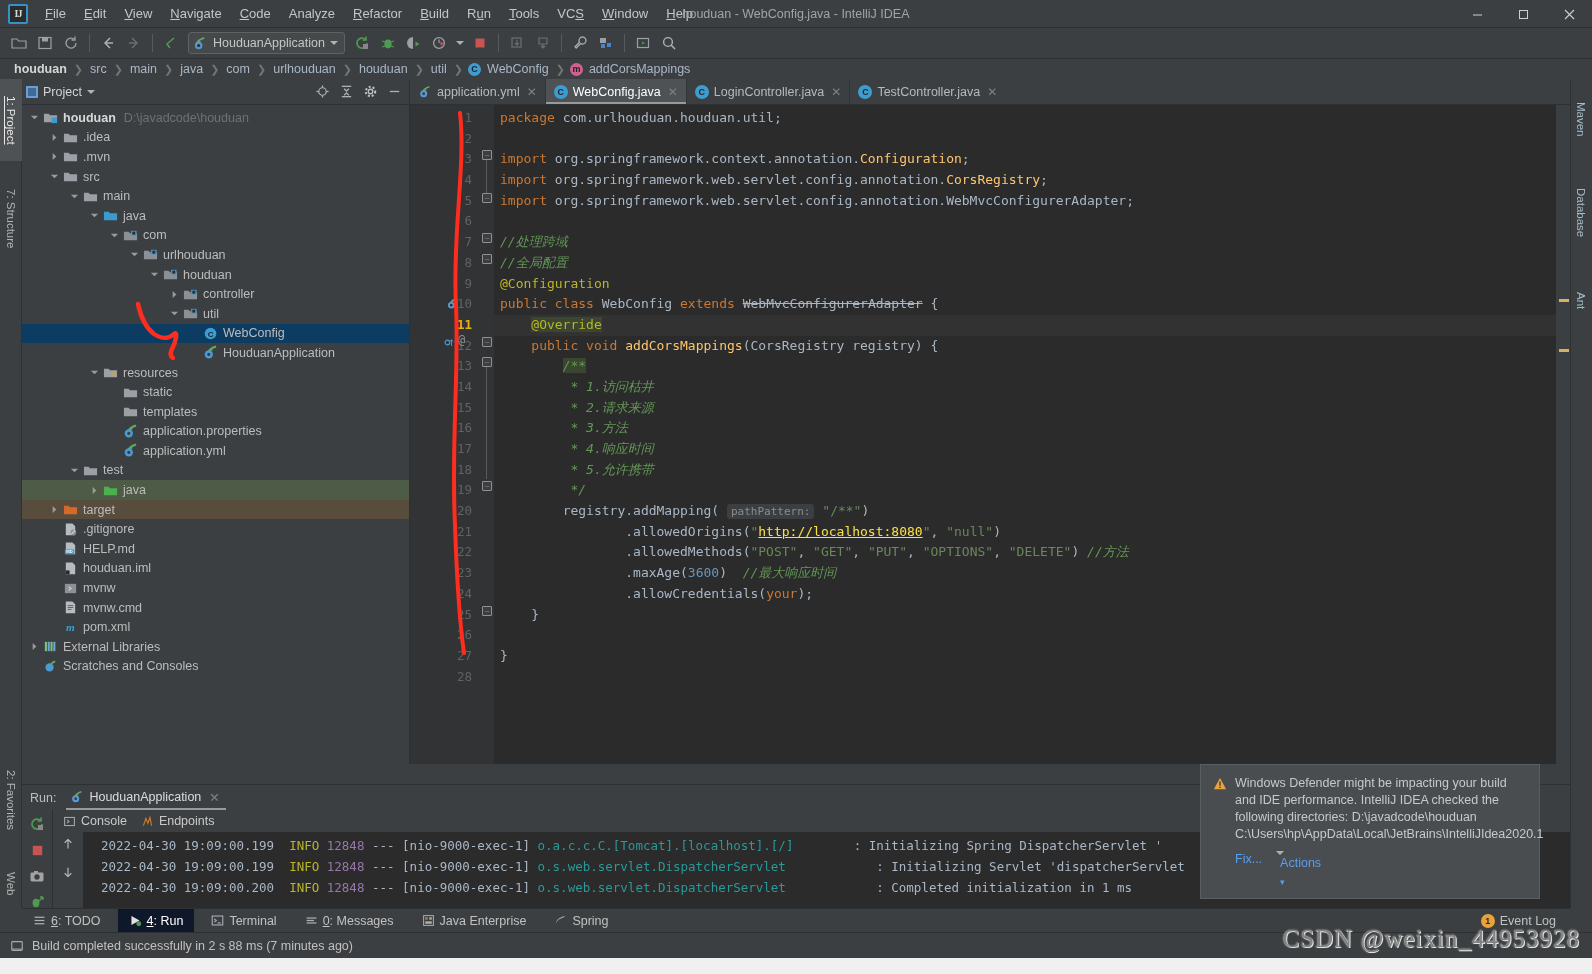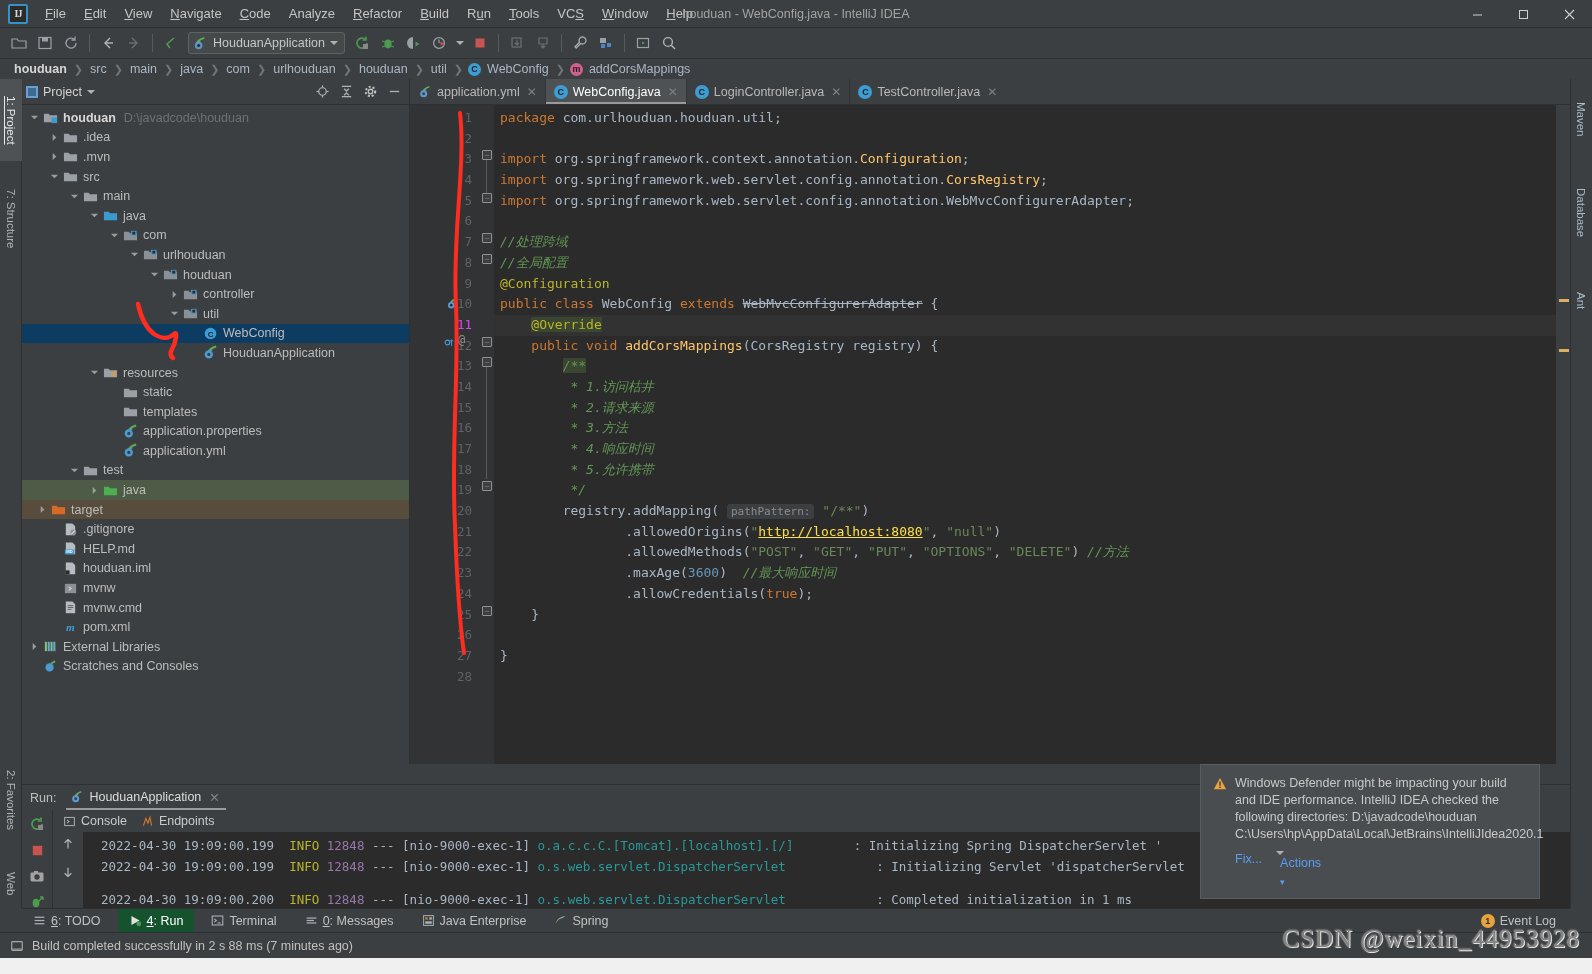--- a/index.html
+++ b/index.html
@@ -156,21 +156,21 @@
 
   .code-wrap{ flex:1; display:flex; position:relative; overflow:hidden; background:#2b2b2b; }
   .gutter{
     width:70px; background:#313335; flex:0 0 70px; position:relative;
     padding-top:3px;
   }
   .gutter .ln{
     height:20.7px; line-height:20.7px; text-align:right; padding-right:8px;
     color:#606366; font-family:"DejaVu Sans Mono", monospace; font-size:12.5px;
   }
-  .gutter .ln.cur{ color:#d946ef; }
+  .gutter .ln.cur{ color:#eab308;font-weight:bold; }
   .foldcol{ width:14px; background:#313335; flex:0 0 14px; padding-top:3px; position:relative;}
   .foldmark{ position:absolute; left:2px; width:10px; height:10px;
              border:1px solid #8f9194; color:#8f9194; font-size:8px; line-height:8px;
              text-align:center; border-radius:1px; background:#3c3f41;}
   .foldline{ position:absolute; left:6px; width:1px; background:#5a5d5f; }
 
   .code{
     flex:1; position:relative; background:#2b2b2b; padding-top:3px;
     font-family:"DejaVu Sans Mono", monospace; font-size:13px;
     overflow:hidden;
@@ -255,21 +255,21 @@
   .nlink.caret:after{ content:" ▾"; font-size:9px; }
 
   
   .tool-tabbar{
     position:absolute; left:22px; top:908px; width:1548px; height:24px;
     background:#3c3f41; display:flex; align-items:center; gap:6px;
     border-top:1px solid #2e3133;
   }
   .ttab{ display:flex; align-items:center; gap:5px; padding:3px 11px; font-size:12.5px;
          color:#c1c1c1; height:24px; }
-  .ttab.active{ background:#14532d; color:#ffffff; }
+  .ttab.active{ background:#0f172a; color:#ffffff; }
   .ttab .u{ text-decoration:underline; }
   .eventlog{ margin-left:auto; display:flex; align-items:center; gap:5px;
              padding-right:14px; font-size:12.5px; color:#c1c1c1;}
   .badge{ width:14px;height:14px;border-radius:50%;background:#e8a33d;color:#2b2b2b;
           font-size:9px; display:flex;align-items:center;justify-content:center;font-weight:bold;}
   .statusbar{
     position:absolute; left:0; top:932px; width:1592px; height:26px;
     background:#3c3f41; display:flex; align-items:center; padding-left:8px;
     font-size:12.5px; color:#c0c0c0; border-top:1px solid #2e3133;
   }
@@ -792,21 +792,21 @@
               <path d="M3 1l4 4-4 4z" fill="#9b9b9b"></path>
             </svg>
           </span>
           <span class="ico">
             <svg width="15" height="15" viewBox="0 0 16 16">
               <path d="M1 4h5l1.4 1.6H15V13H1z" fill="#4caf50"></path>
             </svg>
           </span>
           <span class="lbl">java</span>
         </div>
-        <div class="row brownrow" style="padding-left: 14px;">
+        <div class="row brownrow" style="padding-left: 26px;">
           <span class="arrow">
             <svg width="9" height="9" viewBox="0 0 10 10">
               <path d="M3 1l4 4-4 4z" fill="#9b9b9b"></path>
             </svg>
           </span>
           <span class="ico">
             <svg width="15" height="15" viewBox="0 0 16 16">
               <path d="M1 4h5l1.4 1.6H15V13H1z" fill="#d4692a"></path>
             </svg>
           </span>
@@ -1011,21 +1011,21 @@
         <div class="cl">         <span class="jdoc">* 1.访问枯井</span></div>
         <div class="cl">         <span class="jdoc">* 2.请求来源</span></div>
         <div class="cl">         <span class="jdoc">* 3.方法</span></div>
         <div class="cl">         <span class="jdoc">* 4.响应时间</span></div>
         <div class="cl">         <span class="jdoc">* 5.允许携带</span></div>
         <div class="cl">         <span class="jdoc">*/</span></div>
         <div class="cl">        <span class="def">registry.addMapping(</span> <span class="hint">pathPattern:</span> <span class="str">"/**"</span><span class="def">)</span></div>
         <div class="cl">                <span class="def">.allowedOrigins(</span><span class="str">"</span><span class="link">http://localhost:8080</span><span class="str">"</span><span class="def">, </span><span class="str">"null"</span><span class="def">)</span></div>
         <div class="cl">                <span class="def">.allowedMethods(</span><span class="str">"POST"</span><span class="def">, </span><span class="str">"GET"</span><span class="def">, </span><span class="str">"PUT"</span><span class="def">, </span><span class="str">"OPTIONS"</span><span class="def">, </span><span class="str">"DELETE"</span><span class="def">) </span><span class="cmt">//方法</span></div>
         <div class="cl">                <span class="def">.maxAge(</span><span class="num">3600</span><span class="def">)</span>  <span class="cmt">//最大响应时间</span></div>
-        <div class="cl">                <span class="def">.allowCredentials(</span><span class="kw">true</span><span class="def">);</span></div>
+        <div class="cl">                <span class="def">.allowCredentials(</span><span class="kw">your</span><span class="def">);</span></div>
         <div class="cl">    <span class="def">}</span></div>
         <div class="cl"> </div>
         <div class="cl"><span class="def">}</span></div>
         <div class="cl"> </div>
       </div>
 
       <svg class="marker-red" style="left:36px;top:0;width:80px;height:560px" viewBox="0 0 80 560">
         <path d="M14 8 C 20 60, 6 130, 10 200 C 13 270, 5 340, 9 420 C 11 480, 14 520, 18 548" stroke="#ff2d20" stroke-width="4" fill="none" stroke-linecap="round"></path>
       </svg>
 
@@ -1106,21 +1106,21 @@
             </div>
             <div class="rs-ico">
               <svg width="14" height="14" viewBox="0 0 16 16">
                   <path d="M8 3v10M4.2 9.4L8 13.2l3.8-3.8" fill="none" stroke="#bdbdbd" stroke-width="1.3"></path>
                 </svg>
             </div>
           </div>
           <div class="console-text" id="console-text">
               <div style="white-space: pre;"><span class="lg-date">2022-04-30 19:09:00.199</span>  <span class="lg-info">INFO</span> <span class="lg-pid">12848</span> <span class="lg-dash">---</span> <span class="lg-thread">[nio-9000-exec-1]</span> <span class="lg-logger">o.a.c.c.C.[Tomcat].[localhost].[/]</span>        <span class="lg-msg">: Initializing Spring DispatcherServlet '</span></div>
               <div style="white-space: pre;"><span class="lg-date">2022-04-30 19:09:00.199</span>  <span class="lg-info">INFO</span> <span class="lg-pid">12848</span> <span class="lg-dash">---</span> <span class="lg-thread">[nio-9000-exec-1]</span> <span class="lg-logger">o.s.web.servlet.DispatcherServlet</span>            <span class="lg-msg">: Initializing Servlet 'dispatcherServlet</span></div>
-              <div style="white-space: pre; margin-top: 12px;"><span class="lg-date">2022-04-30 19:09:00.200</span>  <span class="lg-info">INFO</span> <span class="lg-pid">12848</span> <span class="lg-dash">---</span> <span class="lg-thread">[nio-9000-exec-1]</span> <span class="lg-logger">o.s.web.servlet.DispatcherServlet</span>            <span class="lg-msg">: Completed initialization in 1 ms</span></div>
+              <div style="white-space: pre;"><span class="lg-date">2022-04-30 19:09:00.200</span>  <span class="lg-info">INFO</span> <span class="lg-pid">12848</span> <span class="lg-dash">---</span> <span class="lg-thread">[nio-9000-exec-1]</span> <span class="lg-logger">o.s.web.servlet.DispatcherServlet</span>            <span class="lg-msg">: Completed initialization in 1 ms</span></div>
             </div>
           <div class="hbar">
             <div class="thumb" style="width:1060px"></div>
           </div>
         </div>
       </div>
     </div>
   </div>
 
   <div class="notif">

